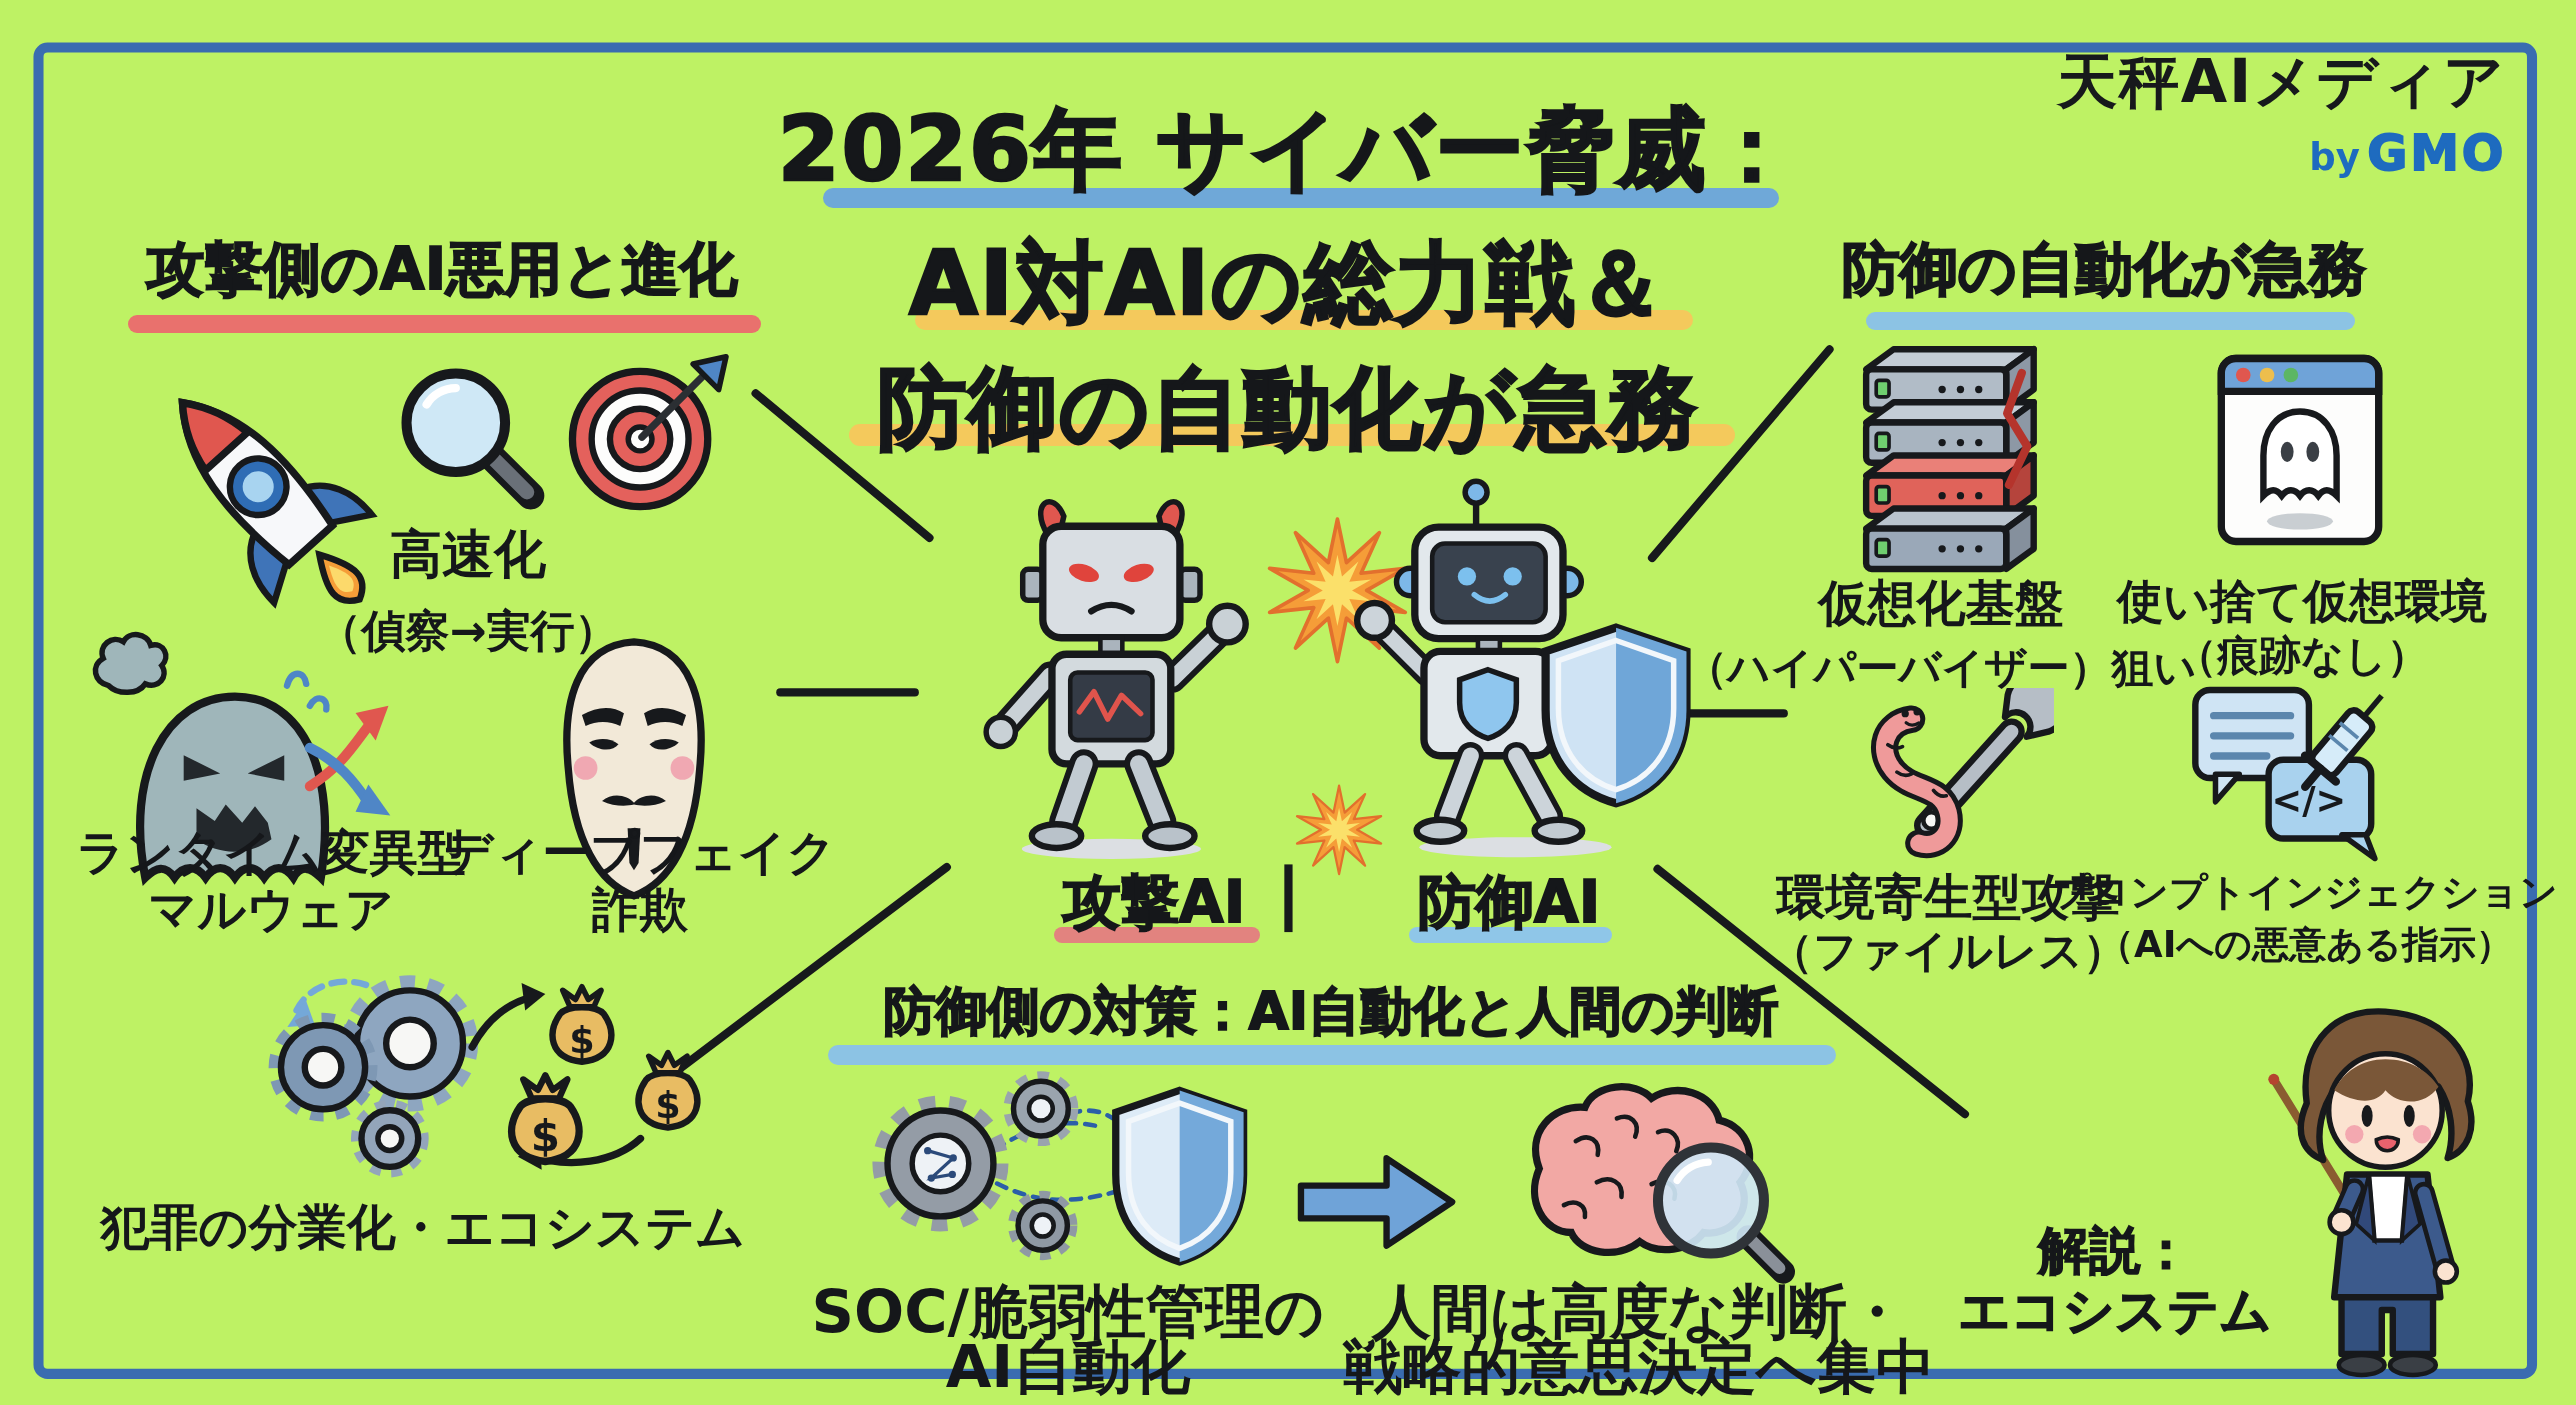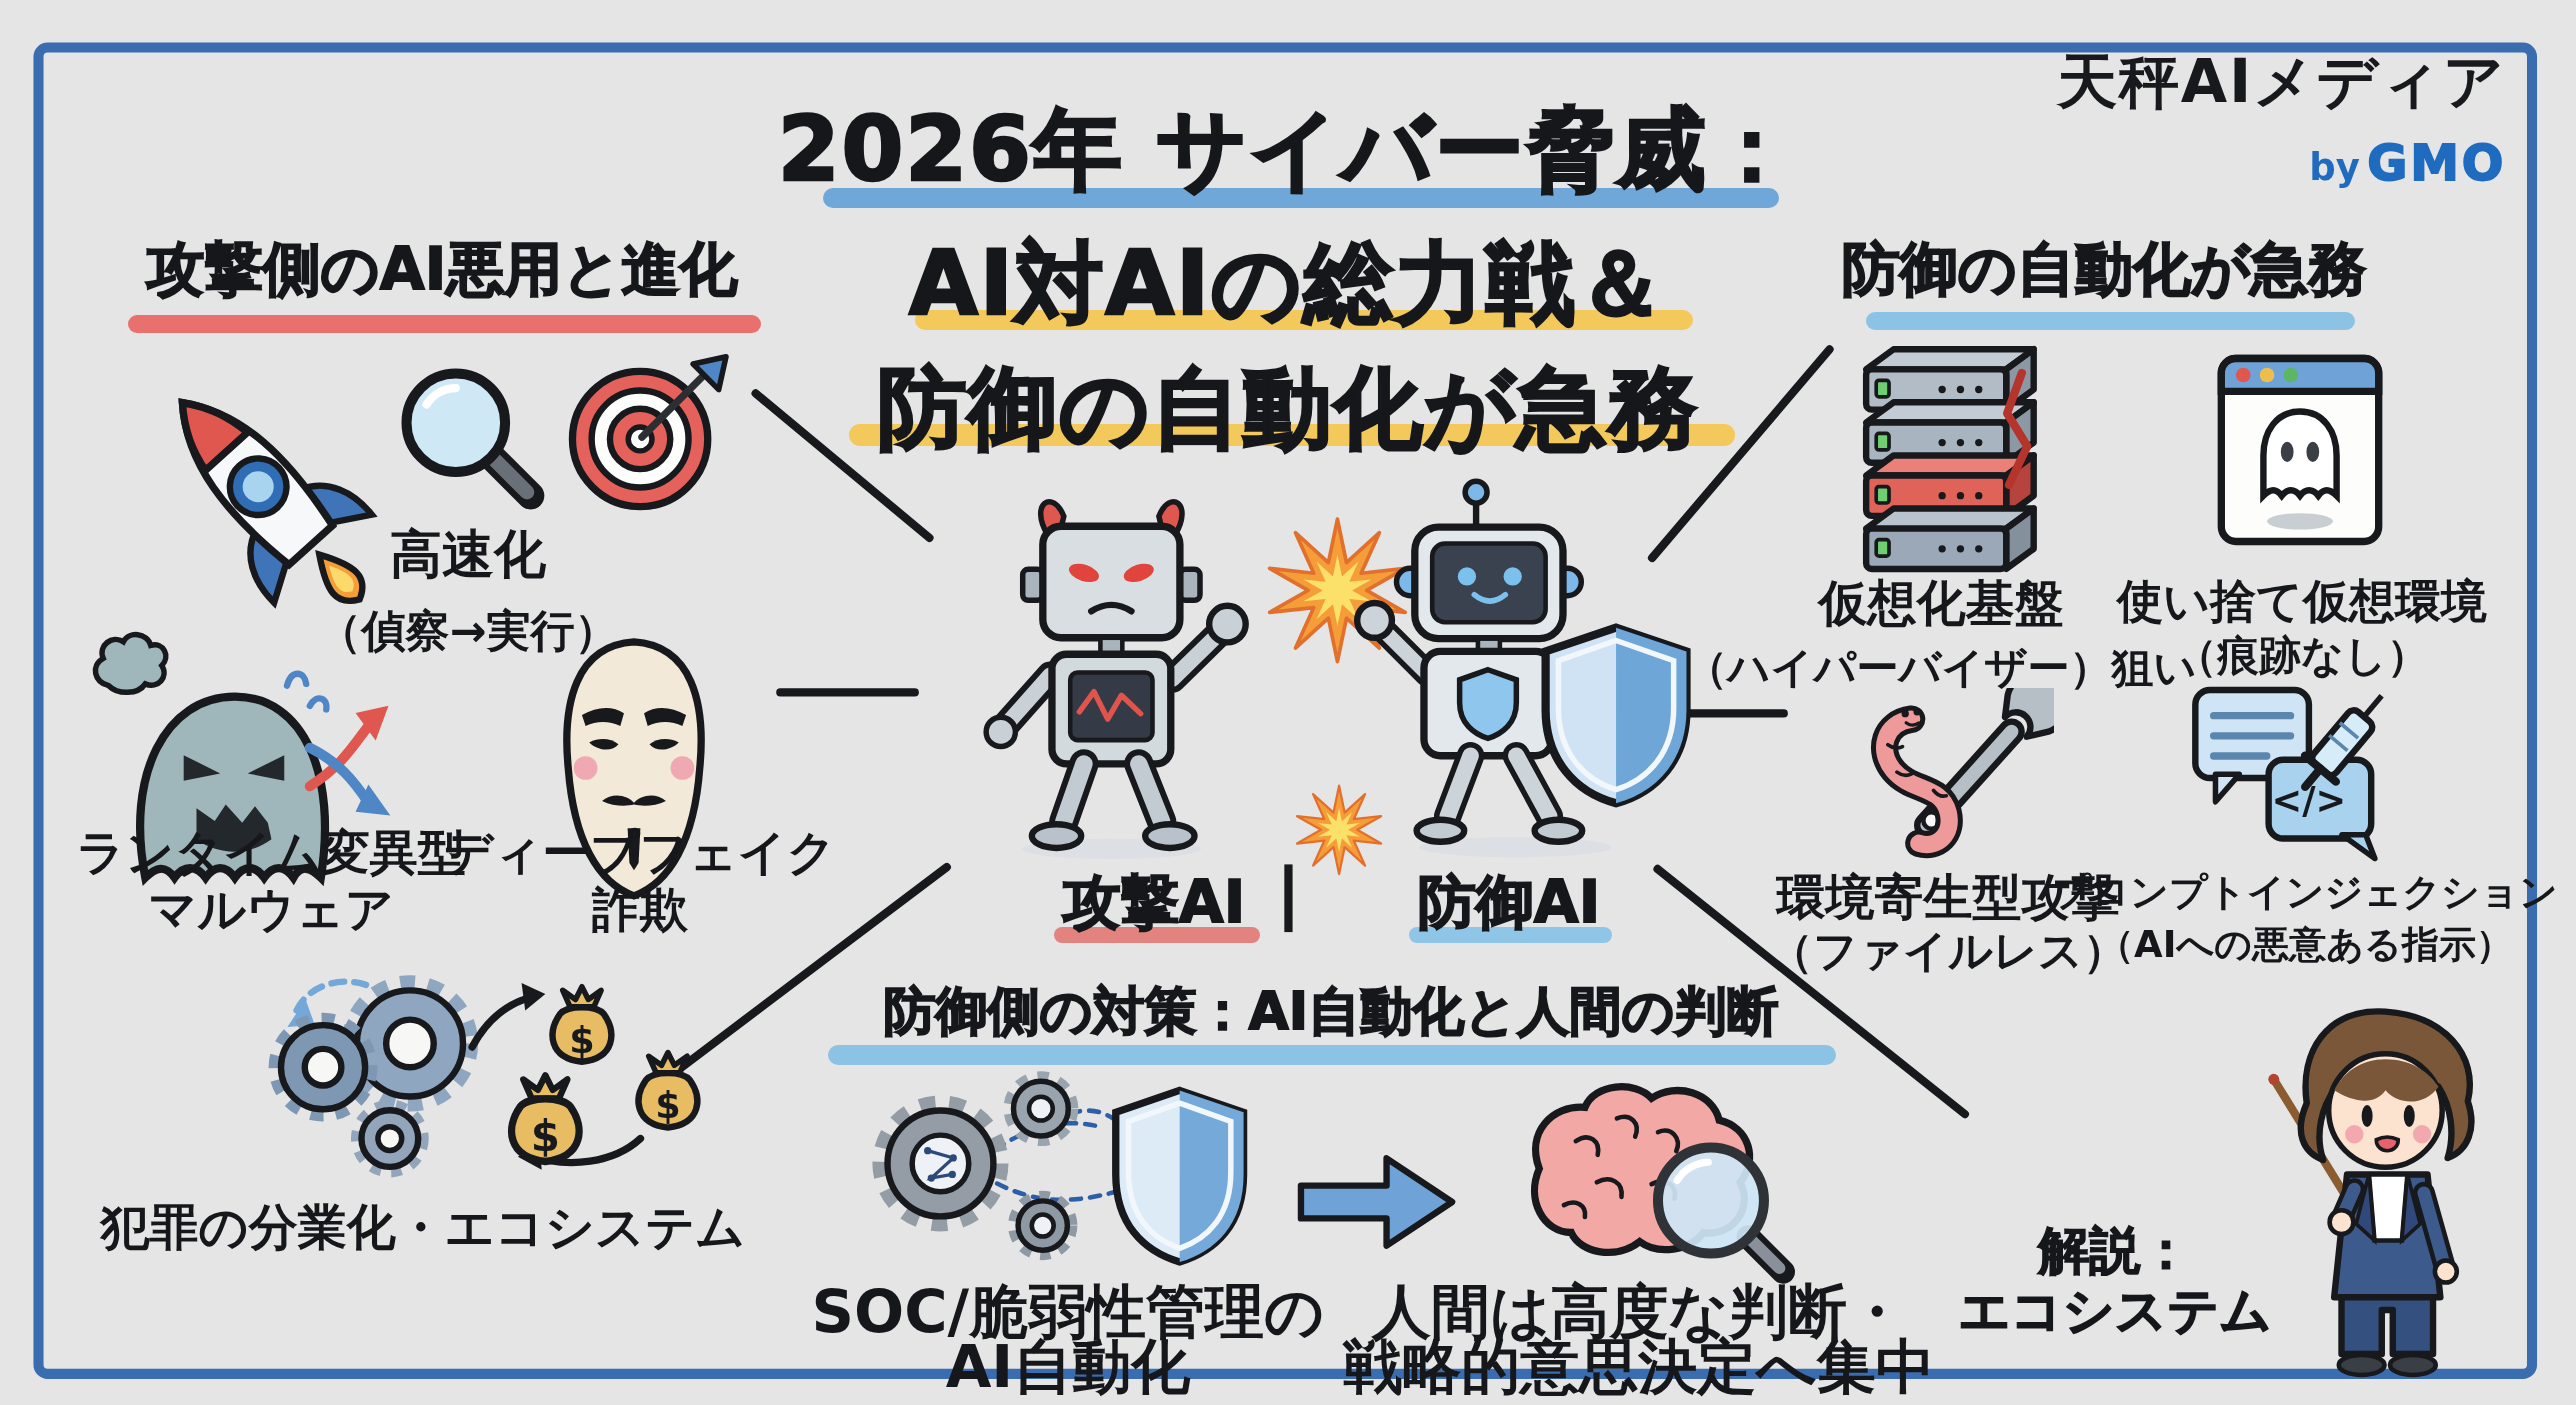--- a/index.html
+++ b/index.html
@@ -1,16 +1,16 @@
 <!DOCTYPE html>
 <html style="font-size:14.6px"><head>
 <meta charset="utf-8">
 <style>
   html,body{margin:0;padding:0;background:#ffffff;}
-  #canvas{position:relative;width:2576px;height:1405px;background:#e5e5e5;overflow:hidden;
+  #canvas{position:relative;width:2576px;height:1405px;background:#bef264;overflow:hidden;
           font-family:"DejaVu Sans","Liberation Sans",sans-serif;color:#15171a;}
   svg{display:block;}
   .abs{position:absolute;}
   .t{position:absolute;transform:translateX(-50%);white-space:nowrap;font-weight:bold;color:#15171a;z-index:3;}
   .title-line{font-size:89px;-webkit-text-stroke:2.7px #15171a;letter-spacing:1.8px;}
   .h-sec{font-size:58px;-webkit-text-stroke:1.8px #15171a;}
   .cap54{font-size:49px;}
   .cap52{font-size:48px;}
   .cap51{font-size:59px;}
   .cap57{font-size:52px;}
@@ -18,21 +18,21 @@
   .cap48{font-size:44px;}
   .cap46{font-size:42px;}
   .cap42{font-size:38px;}
   .cap40{font-size:37px;}
   .lab{font-size:58px;-webkit-text-stroke:1.8px #15171a;}
   .nar{font-size:51px;-webkit-text-stroke:1.4px #15171a;}
   .bar{position:absolute;border-radius:914px;z-index:1;}
   .icon{position:absolute;z-index:2;}
   .brand{position:absolute;right:70px;top:42px;text-align:right;z-index:3;}
   .brand .bt{font-size:60px;font-weight:bold;letter-spacing:1.8px;color:#17191c;}
-  .brand .row2{margin-top:12px;}
+  .brand .row2{margin-top:2px;}
   .brand .by{font-size:37px;font-weight:bold;color:#1e6bbf;margin-right:7.3px;}
   .brand .gmo{font-size:49px;font-weight:900;color:#1e6bbf;letter-spacing:2.7px;-webkit-text-stroke:1.8px #1e6bbf;}
 </style>
 </head>
 <body>
 
 <div id="canvas">
 
   <svg class="abs" width="2576" height="1405" viewBox="0 0 2816 1536" style="left:0;top:0;z-index:0;">
     <rect x="42" y="52" width="2726" height="1450" rx="10" fill="none" stroke="#3a6cb0" stroke-width="11"></rect>

